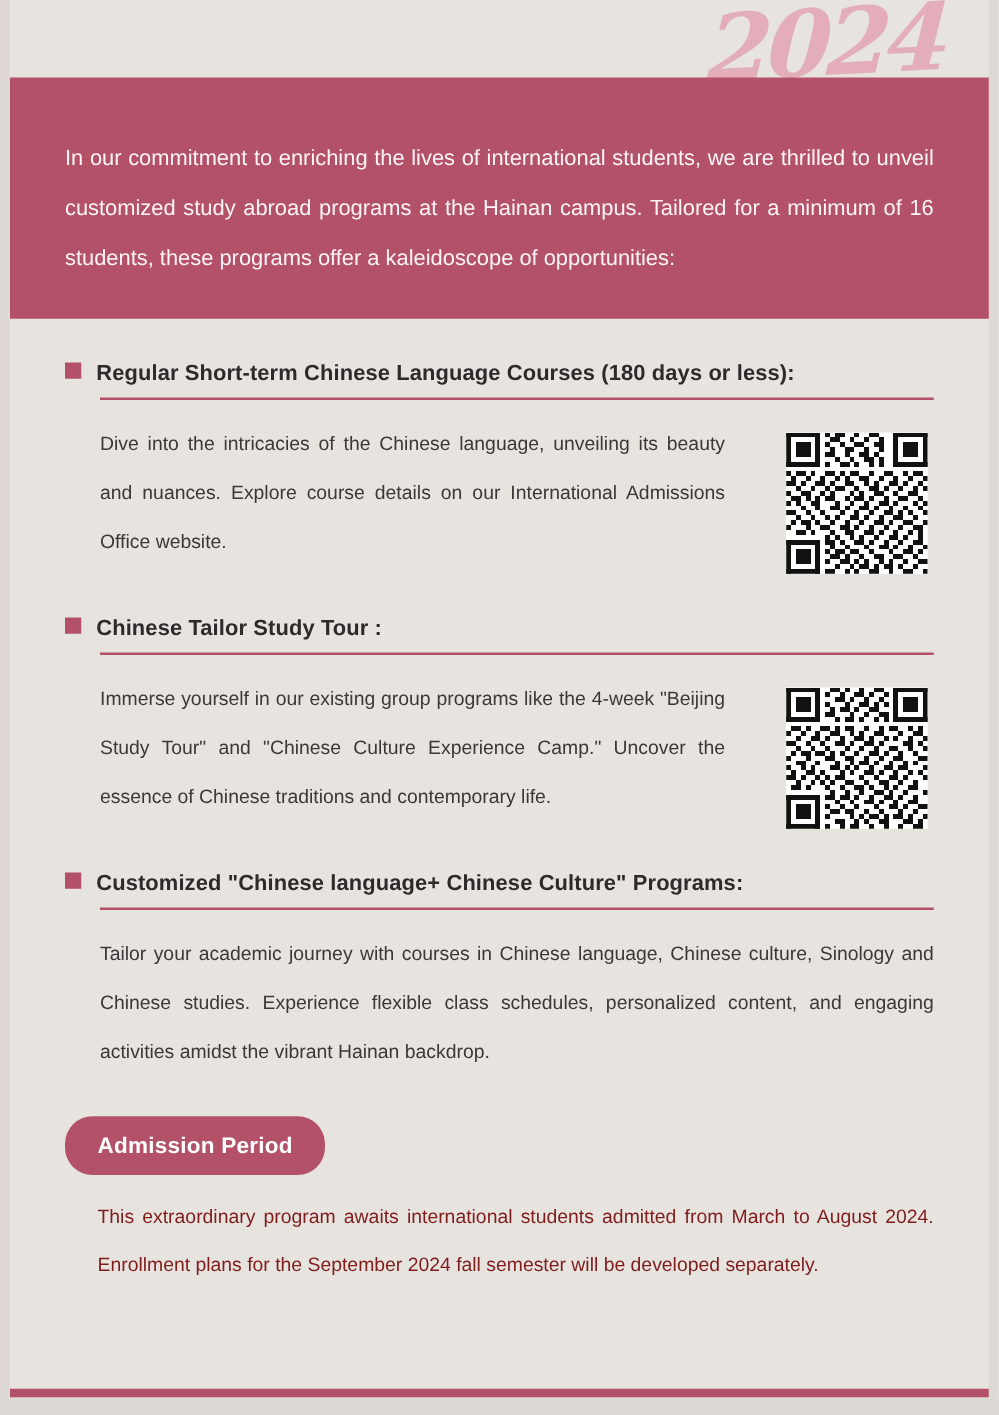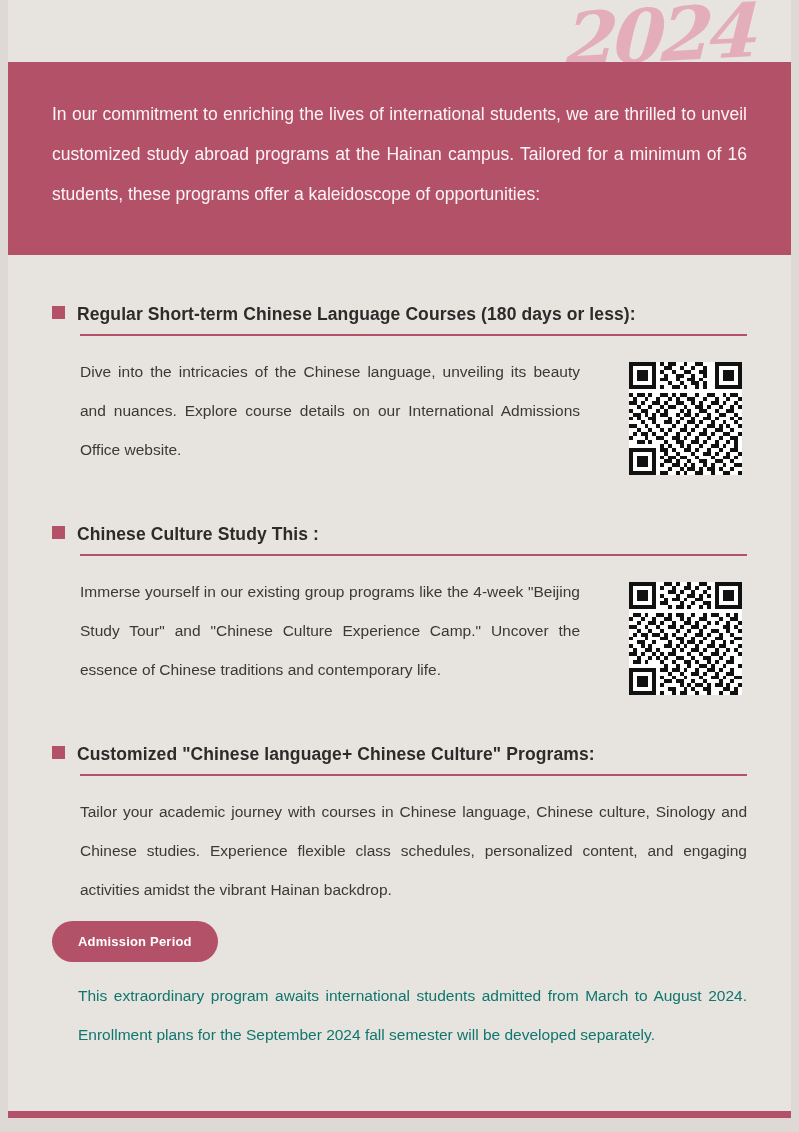--- a/index.html
+++ b/index.html
@@ -58,21 +58,21 @@
     right: 8px;
     top: 62px;
     height: 193px;
     background: #b35169;
     z-index: 2;
   }
   .intro-text {
     position: absolute;
     left: 44px;
     right: 44px;
-    top: 32px;
+    top: 44px;
     color: #fdf4f6;
     font-size: 17.5px;
     line-height: 40px;
     text-align: justify;
     text-justify: inter-word;
   }
 
   
   .content {
     position: absolute;
@@ -85,21 +85,21 @@
 
   .section {
     position: relative;
     margin: 0 44px;
   }
 
   .sec-head {
     display: flex;
     align-items: baseline;
     gap: 12px;
-    padding-top: 48px;
+    padding-top: 32px;
   }
   .bullet-sq {
     width: 13px;
     height: 13px;
     background: #b35169;
     flex: 0 0 13px;
     position: relative;
     top: -1px;
   }
   .sec-title {
@@ -144,32 +144,32 @@
     background: #ffffff;
     padding: 0;
     display: block;
   }
 
   
   .pill {
     display: inline-block;
     background: #b35169;
     color: #ffffff;
-    font-size: 13px;
+    font-size: 18px;
     font-weight: 700;
     padding: 13px 26px;
     border-radius: 22px;
-    margin-top: 12px;
+    margin-top: 32px;
     letter-spacing: .2px;
   }
 
   .closing {
     font-size: 15.5px;
     line-height: 39px;
-    color: #0f766e;
+    color: #7f1d1d;
     text-align: justify;
     text-justify: inter-word;
     margin-top: 14px;
     padding-left: 26px;
   }
 
   
   .footer-bar {
     position: absolute;
     left: 8px;
@@ -443,21 +443,21 @@
                 <rect x="28" y="28" width="1" height="1"></rect>
             </g>
           </svg>
         </div>
       </div>
     </div>
 
     <div class="section">
       <div class="sec-head">
         <span class="bullet-sq"></span>
-        <span class="sec-title">Chinese Culture Study This :</span>
+        <span class="sec-title">Chinese Tailor Study Tour :</span>
       </div>
       <div class="rule"></div>
       <div class="body-row">
         <div class="body-text">Immerse yourself in our existing group programs like the 4-week "Beijing Study Tour" and "Chinese Culture Experience Camp." Uncover the essence of Chinese traditions and contemporary life.</div>
         <div class="qr-wrap">
           <svg class="qr" viewBox="0 0 29 29" shape-rendering="crispEdges">
             <rect width="29" height="29" fill="#ffffff"></rect>
             <g fill="#111111">
               <rect x="0" y="0" width="7" height="1"></rect>
                 <rect x="0" y="6" width="7" height="1"></rect>

